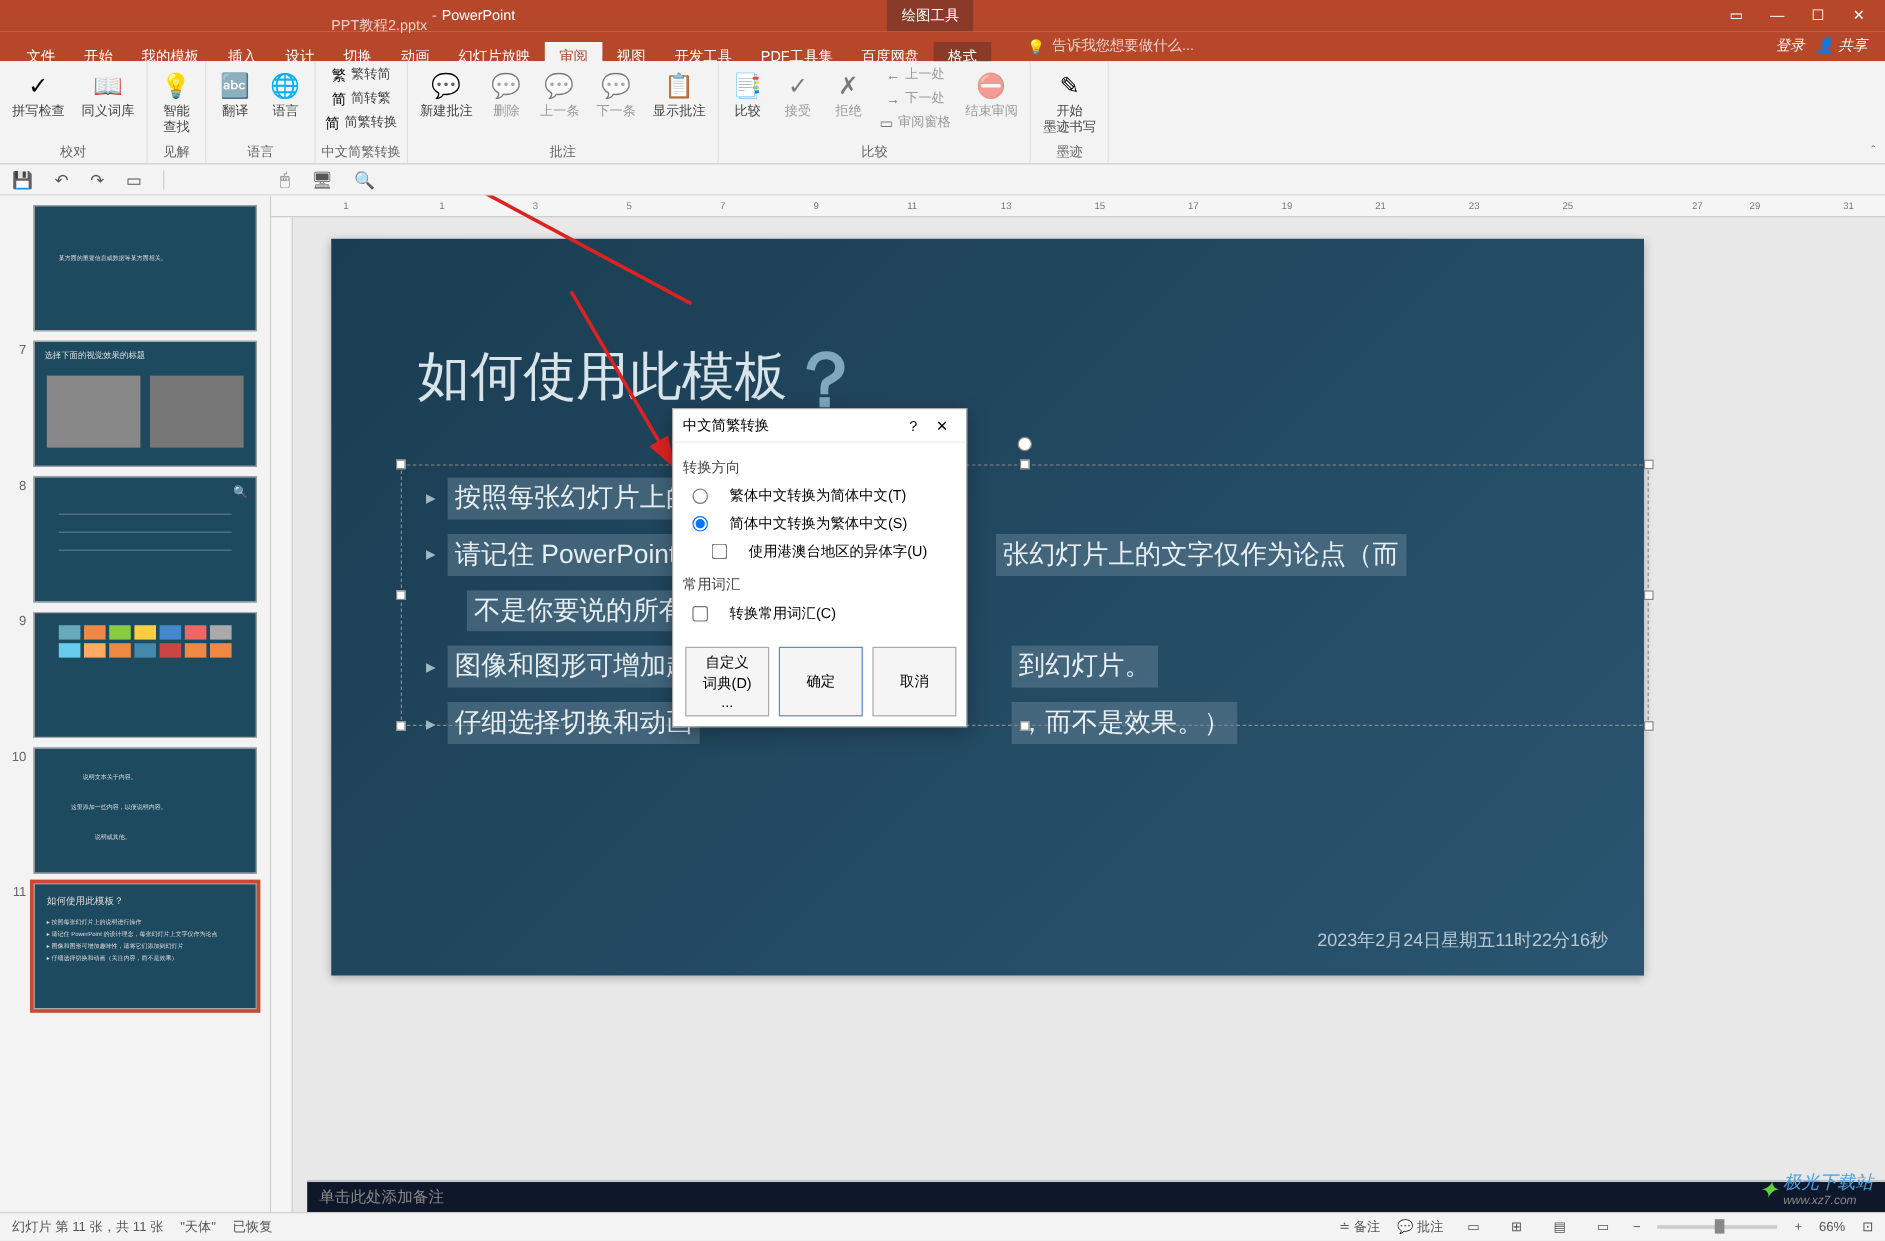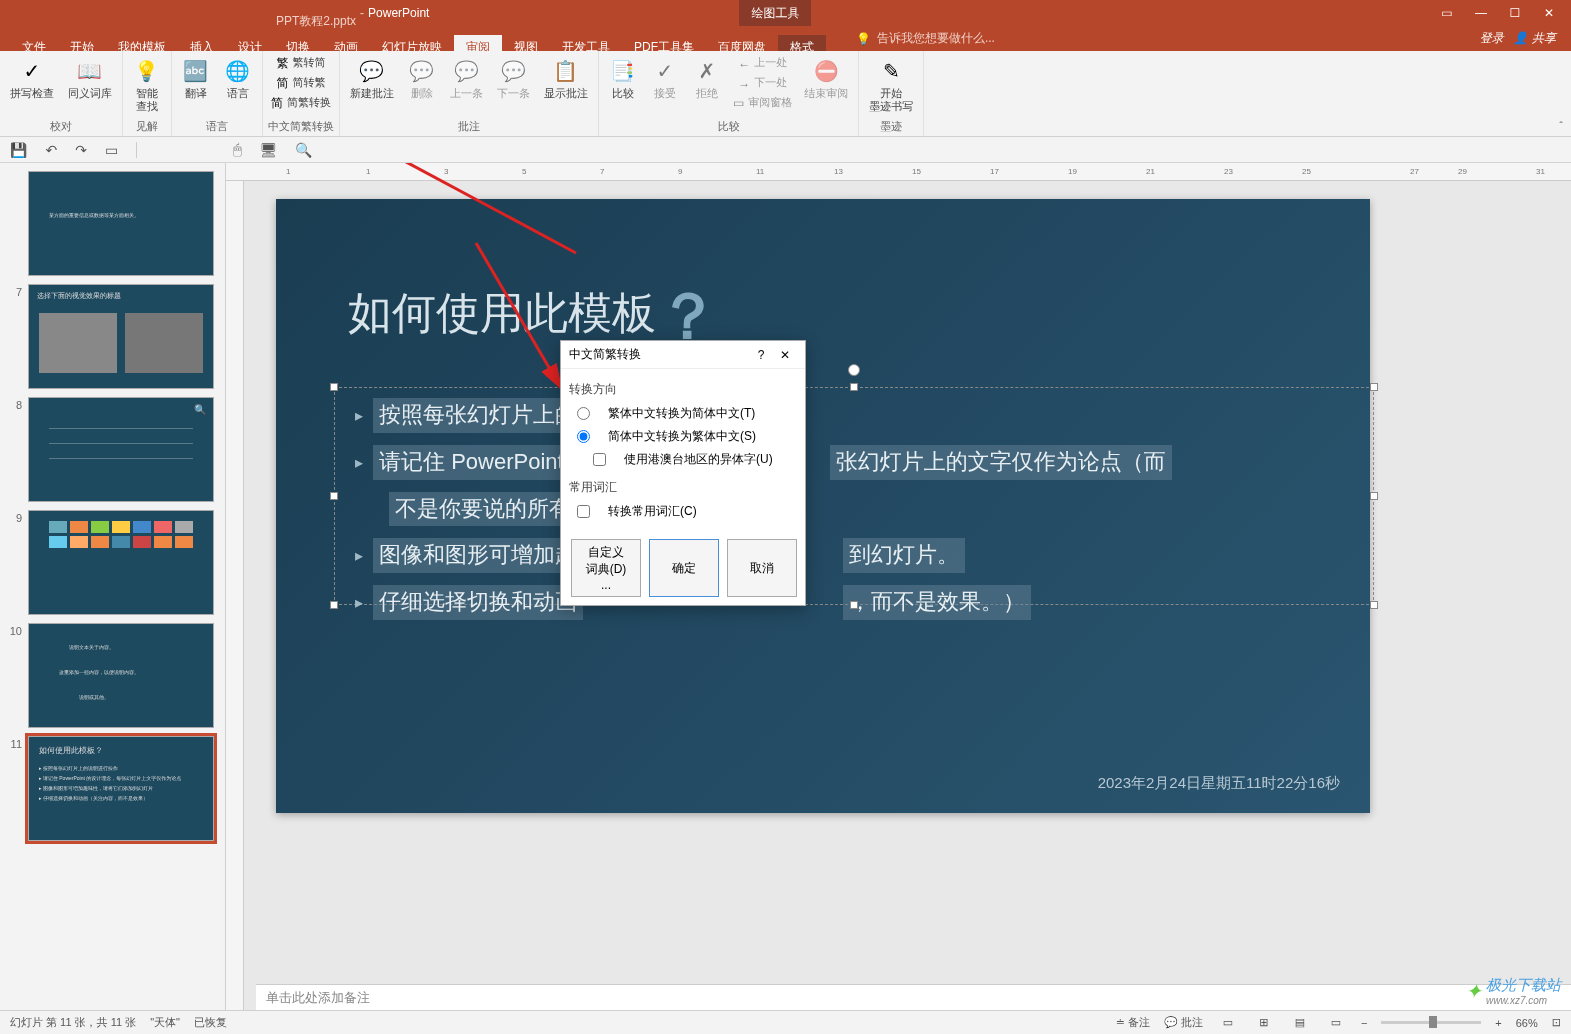--- a/index.html
+++ b/index.html
@@ -88,21 +88,21 @@
 .dialog-title .btn { width: 24px; text-align: center; cursor: pointer; }
 .dialog-body { padding: 8px 8px; }
 .dialog-section-label { color: #444; margin: 4px 0; }
 .dialog-option { display: flex; align-items: center; gap: 18px; padding: 3px 8px; }
 .dialog-option input { margin: 0; }
 .dialog-footer { display: flex; gap: 8px; padding: 8px 10px; justify-content: flex-start; }
 .dialog-footer button { padding: 4px 12px; font-size: 12px; border: 1px solid #aaa; background: #f5f5f5; cursor: pointer; min-width: 70px; }
 .dialog-footer button.primary { border: 1.5px solid #4a90d9; }
 
 
-.notes-area { height: 26px; background: #ffffff; border-top: 1px solid #ccc; padding: 4px 10px; color: #888; font-size: 13px; position: absolute; bottom: 0; left: 30px; right: 0; }
+.notes-area { height: 26px; background: #0f172a; border-top: 1px solid #ccc; padding: 4px 10px; color: #888; font-size: 13px; position: absolute; bottom: 0; left: 30px; right: 0; }
 
 
 .statusbar { height: 24px; background: #f3f3f3; border-top: 1px solid #d0d0d0; display: flex; align-items: center; font-size: 11px; color: #555; padding: 0 10px; gap: 14px; }
 .statusbar .spacer { flex: 1; }
 .statusbar .view-btn { width: 22px; height: 18px; border: 1px solid transparent; display: flex; align-items: center; justify-content: center; cursor: pointer; }
 .statusbar .zoom-slider { width: 100px; height: 3px; background: #ccc; position: relative; }
 .statusbar .zoom-slider .thumb { position: absolute; width: 8px; height: 12px; background: #888; top: -5px; left: 48px; }
 
 
 .watermark { position: absolute; right: 10px; bottom: 28px; font-size: 15px; color: #4aa0e0; display: flex; align-items: center; gap: 4px; z-index: 20; font-style: italic; }

